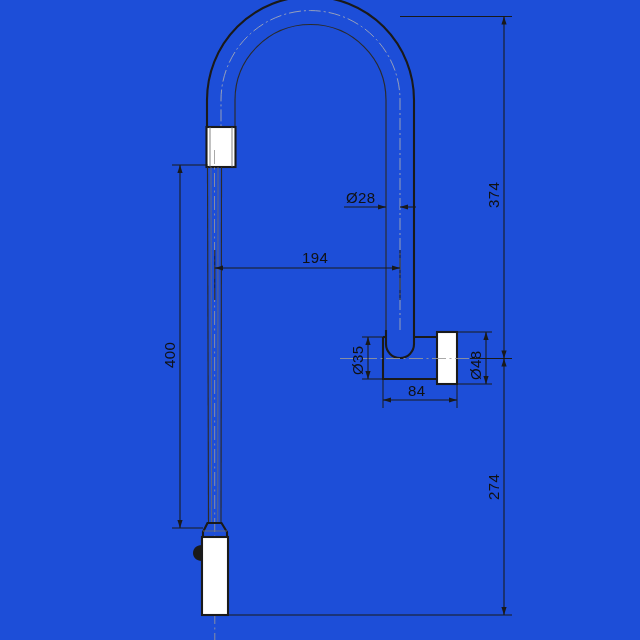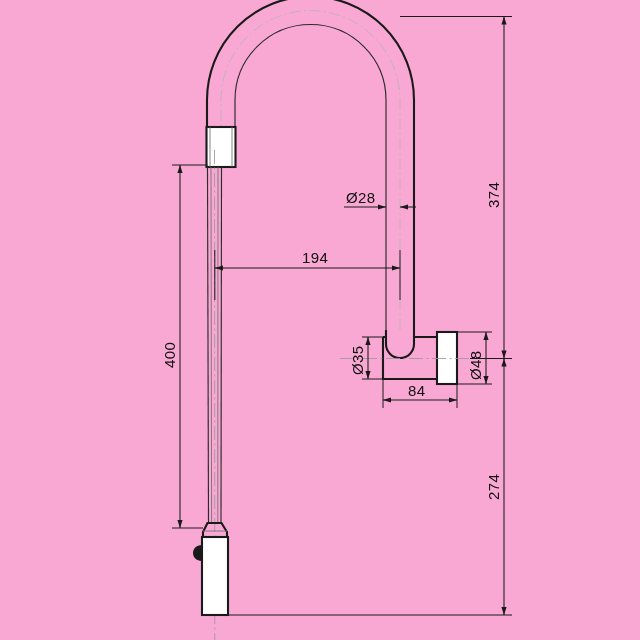--- a/index.html
+++ b/index.html
@@ -10,21 +10,21 @@
   body {
     width: 640px;
     height: 640px;
     font-family: "Liberation Sans", sans-serif;
     overflow: hidden;
   }
   #drawing-root {
     position: relative;
     width: 640px;
     height: 640px;
-    background: #f9a8d4;
+    background: #1d4ed8;
   }
   svg.drawing {
     display: block;
     width: 640px;
     height: 640px;
   }
   .outline {
     fill: none;
     stroke: #1a1a1a;
     stroke-width: 2.1;

